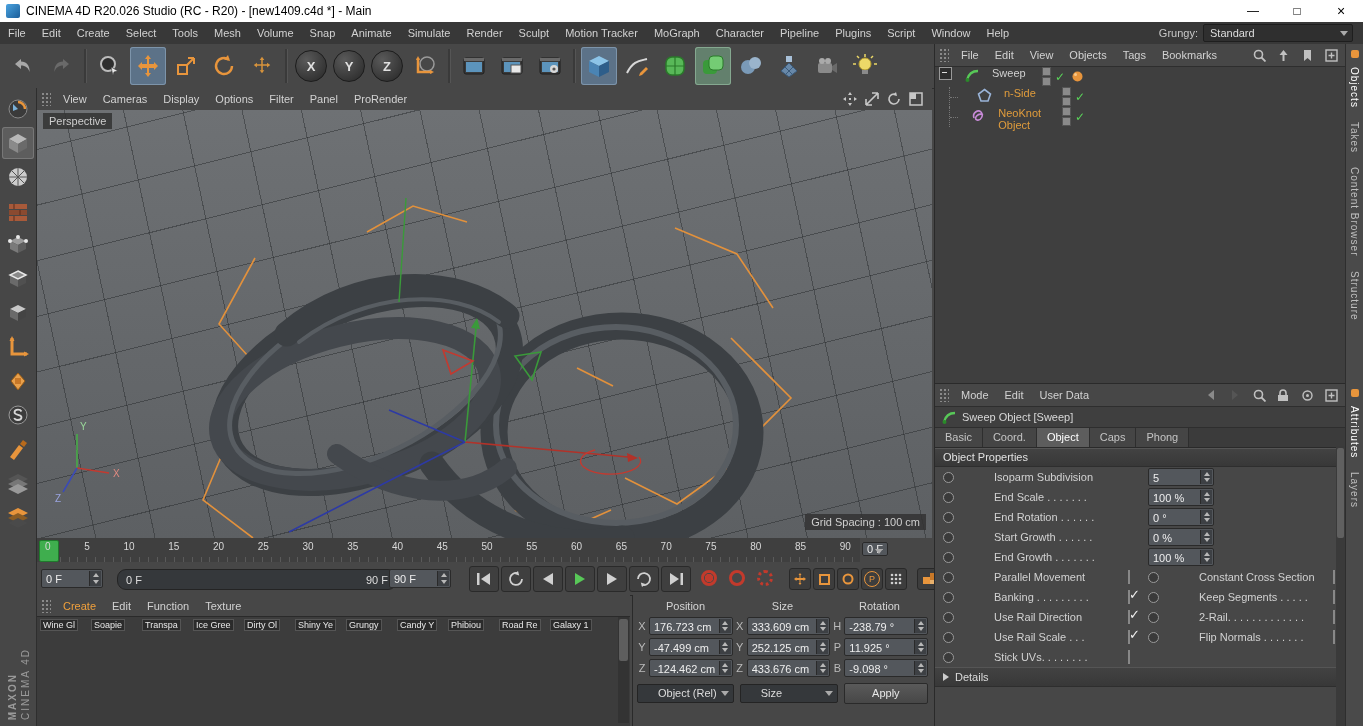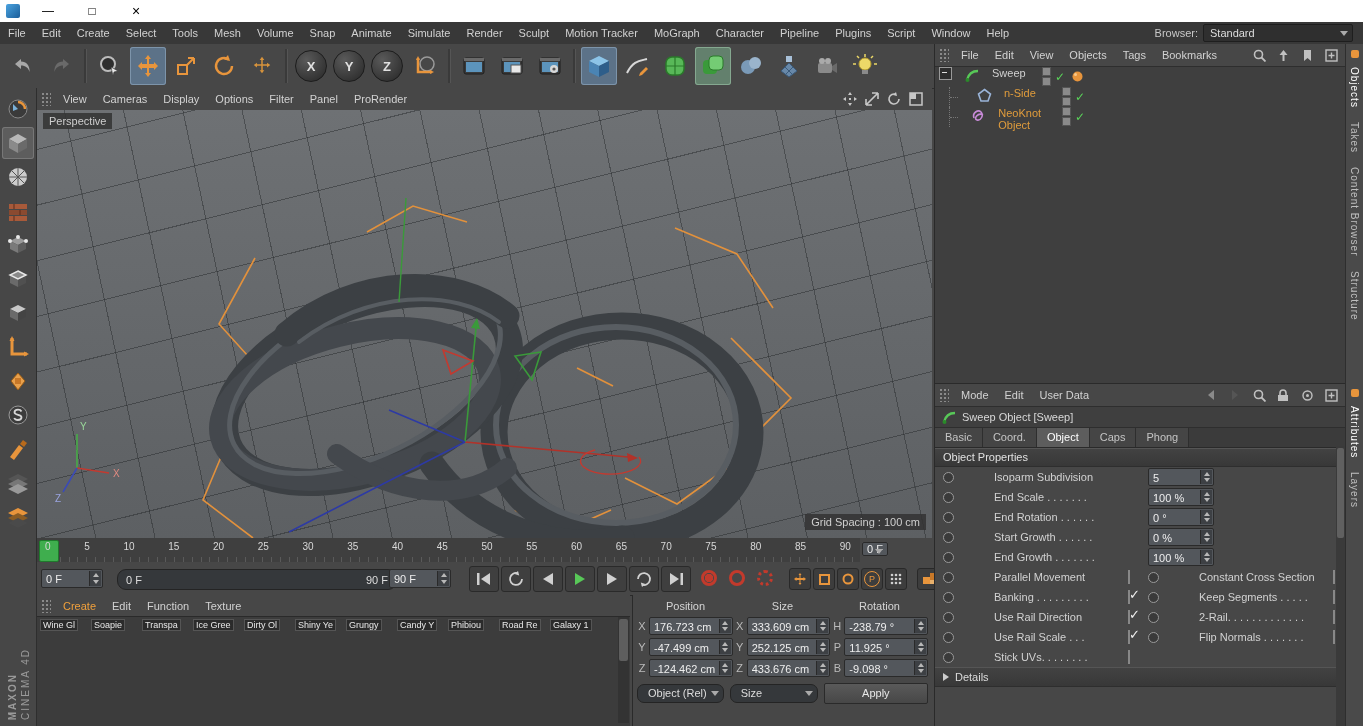--- a/index.html
+++ b/index.html
@@ -92,22 +92,22 @@
   #mat-scroll{position:absolute;right:1px;top:22px;width:11px;height:106px;background:#333;}
   #mat-scroll .thumb{position:absolute;left:1px;top:2px;width:9px;height:42px;background:#5e5e5e;border-radius:2px;}
   
   #coords{left:632px;top:595px;width:300px;height:131px;background:#474747;border-left:1px solid #2a2a2a;box-sizing:border-box;padding:2px 4px;}
   #coord-heads{display:flex;height:18px;align-items:center;color:#d5d5d5;}
   #coord-heads span{flex:1;text-align:center;}
   .crow{display:flex;align-items:center;height:21px;gap:2px;}
   .caxis{width:10px;text-align:center;color:#bbb;}
   .cfield{flex:1;}
   #coord-bottom{display:flex;align-items:center;gap:6px;margin-top:5px;}
-  .cdrop{background:#35383b;border:1px solid #242424;border-radius:7px;height:17px;line-height:17px;
-         padding:0 16px 0 10px;position:relative;color:#ddd;}
+  .cdrop{background:#35383b;border:1px solid #242424;border-radius:2px;height:17px;line-height:17px;
+         padding:0 16px 0 20px;position:relative;color:#ddd;}
   .applybtn{flex:1;background:linear-gradient(#5a5a5a,#474747);border:1px solid #2a2a2a;border-radius:2px;
             height:19px;line-height:19px;text-align:center;color:#e8e8e8;}
   
   #om{left:934px;top:44px;width:411px;height:339px;background:#3f3f3f;border-left:1px solid #2a2a2a;box-sizing:border-box;}
   .panelmenu{height:22px;background:#474747;display:flex;align-items:center;border-bottom:1px solid #2e2e2e;}
   .panelmenu .picons{margin-left:auto;display:flex;gap:8px;padding-right:6px;align-items:center;}
   .omrow{display:flex;align-items:flex-start;height:20px;gap:12px;padding-left:4px;}
   .omrow .exp{width:11px;height:11px;border:1px solid #999;background:#2e2e2e;position:relative;}
   .omrow .exp::after{content:"";position:absolute;left:2px;top:4px;width:5px;height:1px;background:#ddd;}
   .omicon{width:16px;height:16px;display:flex;align-items:center;justify-content:center;}
@@ -154,20 +154,21 @@
   svg{display:block;}
 </style>
 </head>
 <body>
 
 <div id="app">
 
   
   <header id="titlebar" class="abs">
     <span class="appicon"></span>
+    <span class="title">CINEMA 4D R20.026 Studio (RC - R20) - [new1409.c4d *] - Main</span>
     <span class="winbtn">—</span>
     <span class="winbtn">□</span>
     <span class="winbtn close">×</span>
   </header>
 
   
   <nav id="menubar" class="abs">
     <span class="mi">File</span>
     <span class="mi">Edit</span>
     <span class="mi">Create</span>
@@ -182,21 +183,21 @@
     <span class="mi">Sculpt</span>
     <span class="mi">Motion Tracker</span>
     <span class="mi">MoGraph</span>
     <span class="mi">Character</span>
     <span class="mi">Pipeline</span>
     <span class="mi">Plugins</span>
     <span class="mi">Script</span>
     <span class="mi">Window</span>
     <span class="mi">Help</span>
     <span id="layoutbox">
-      <span>Browser:</span>
+      <span>Grungy:</span>
       <span class="ddfield">
         <span>Standard</span><i class="ddarrow"></i>
       </span>
     </span>
   </nav>
 
   
   <div id="toolbar" class="abs">
     <span class="tbtn">
         <svg width="22" height="22" viewBox="0 0 22 22">

